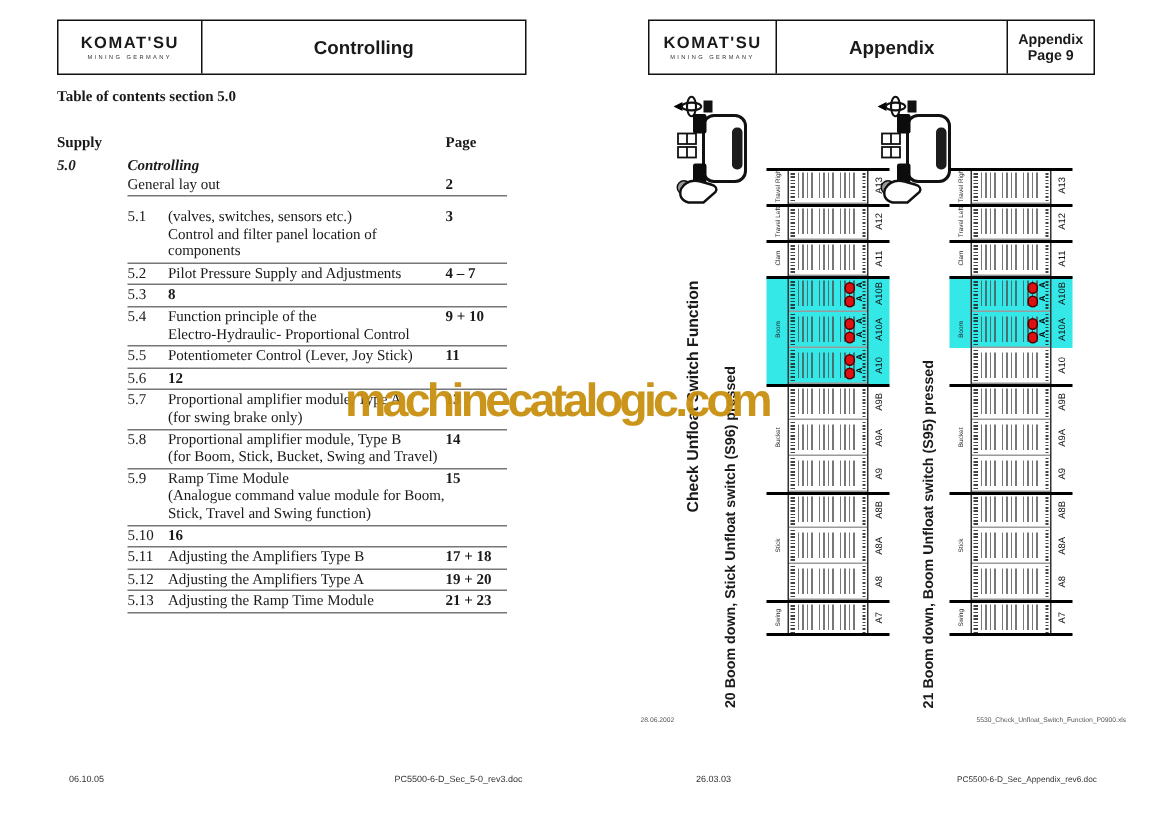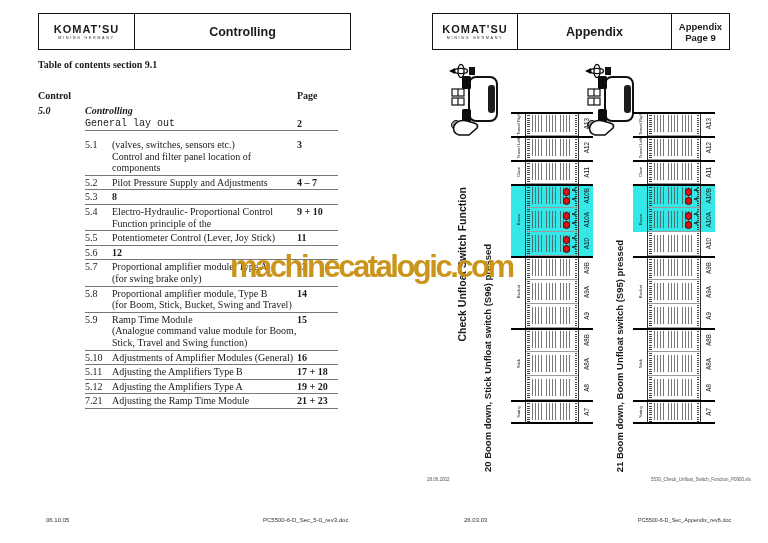--- a/index.html
+++ b/index.html
@@ -18,21 +18,21 @@
   .toc-title{font-weight:bold;margin-bottom:20px;}
   .toc-head{display:flex;font-weight:bold;margin-bottom:4px;}
   .toc-head .c1{width:47px;}
   .toc-head .c2{flex:1;}
   .toc-head .c3{width:41px;text-align:left;}
   .toc-sec{display:flex;font-weight:bold;margin-bottom:2px;font-style:italic;}
   .toc-sec .c1{width:47px;}
   .gen-row,.trow{display:flex;align-items:flex-start;}
   .toc-body{margin-left:47px;width:253px;}
   .gen-row{border-bottom:1px solid #777;padding-bottom:1px;margin-bottom:7px;}
-  .gen-row .lines{flex:1;font-family:Liberation Mono, monospace;}
+  .gen-row .lines{flex:1;}
   .gen-row .pg,.trow .pg{width:41px;font-weight:bold;}
   .trow{border-bottom:1px solid #777;padding:1px 0 1px 0;}
   .trow .no{width:27px;}
   .trow .lines{flex:1;}
   .trow div{line-height:11.6px;}
   
   .foot{position:absolute;font-size:6px;color:#333;}
   .micro{position:absolute;font-size:4.5px;color:#555;}
   
   .vt{writing-mode:vertical-rl;transform:rotate(180deg);white-space:nowrap;display:inline-block;}
@@ -70,23 +70,23 @@
   <section>
     <div class="hdr" style="left:38px;width:313px;">
       <div class="cell" style="width:95px;">
         <div class="brand">KOMAT'SU</div>
         <div class="brand-sub">MINING GERMANY</div>
       </div>
       <div class="cell hdr-title" style="flex:1;">Controlling</div>
     </div>
 
     <div class="toc">
-      <div class="toc-title">Table of contents section 9.1</div>
+      <div class="toc-title">Table of contents section 5.0</div>
       <div class="toc-head">
-        <div class="c1">Control</div>
+        <div class="c1">Supply</div>
         <div class="c2"></div>
         <div class="c3">Page</div>
       </div>
       <div class="toc-sec">
         <div class="c1">5.0</div>
         <div>Controlling</div>
       </div>
       <div class="toc-body">
         <div class="gen-row">
           <div class="lines">General lay out</div>
@@ -111,22 +111,22 @@
       </div>
 
       <div class="trow">
         <div class="no">5.3</div>
         <div class="pg">8</div>
       </div>
 
       <div class="trow">
         <div class="no">5.4</div>
         <div class="lines">
+                <div>Function principle of the</div>
                 <div>Electro-Hydraulic- Proportional Control</div>
-                <div>Function principle of the</div>
               </div>
         <div class="pg">9 + 10</div>
       </div>
 
       <div class="trow">
         <div class="no">5.5</div>
         <div class="lines">
                 <div>Potentiometer Control (Lever, Joy Stick)</div>
               </div>
         <div class="pg">11</div>
@@ -160,44 +160,41 @@
         <div class="lines">
                 <div>Ramp Time Module</div>
                 <div>(Analogue command value module for Boom,</div>
                 <div>Stick, Travel and Swing function)</div>
               </div>
         <div class="pg">15</div>
       </div>
 
       <div class="trow">
         <div class="no">5.10</div>
-        <div class="lines">
-                <div>Adjustments of Amplifier Modules (General)</div>
-              </div>
         <div class="pg">16</div>
       </div>
 
       <div class="trow">
         <div class="no">5.11</div>
         <div class="lines">
                 <div>Adjusting the Amplifiers Type B</div>
               </div>
         <div class="pg">17 + 18</div>
       </div>
 
       <div class="trow">
         <div class="no">5.12</div>
         <div class="lines">
                 <div>Adjusting the Amplifiers Type A</div>
               </div>
         <div class="pg">19 + 20</div>
       </div>
 
       <div class="trow">
-        <div class="no">7.21</div>
+        <div class="no">5.13</div>
         <div class="lines">
                 <div>Adjusting the Ramp Time Module</div>
               </div>
         <div class="pg">21 + 23</div>
       </div>
     </div>
       </div>
     </div>
 
     <div class="foot" style="left:46px;top:517px;">06.10.05</div>

